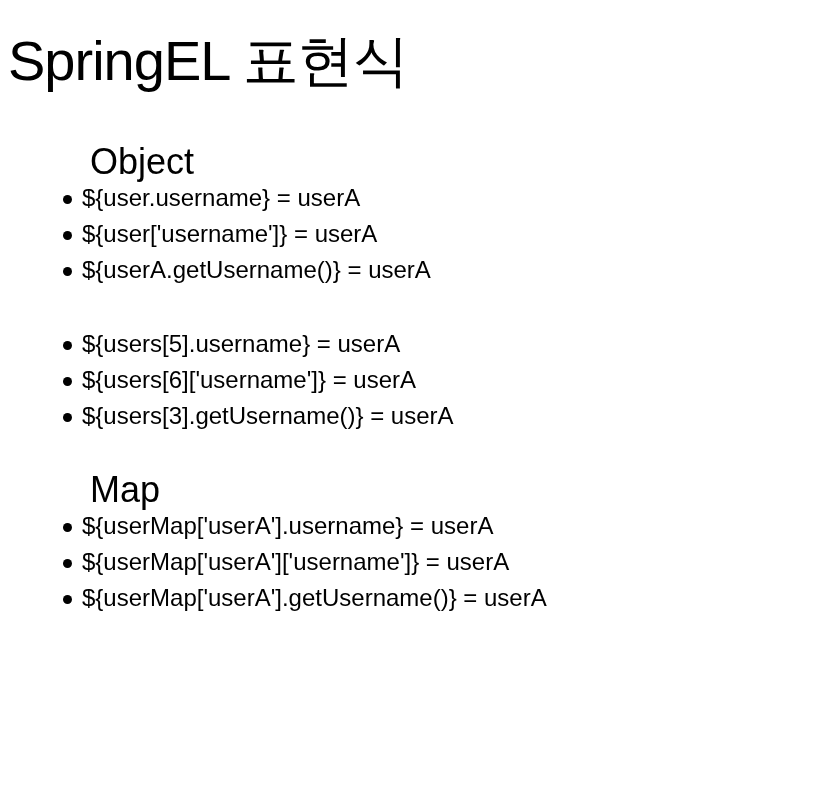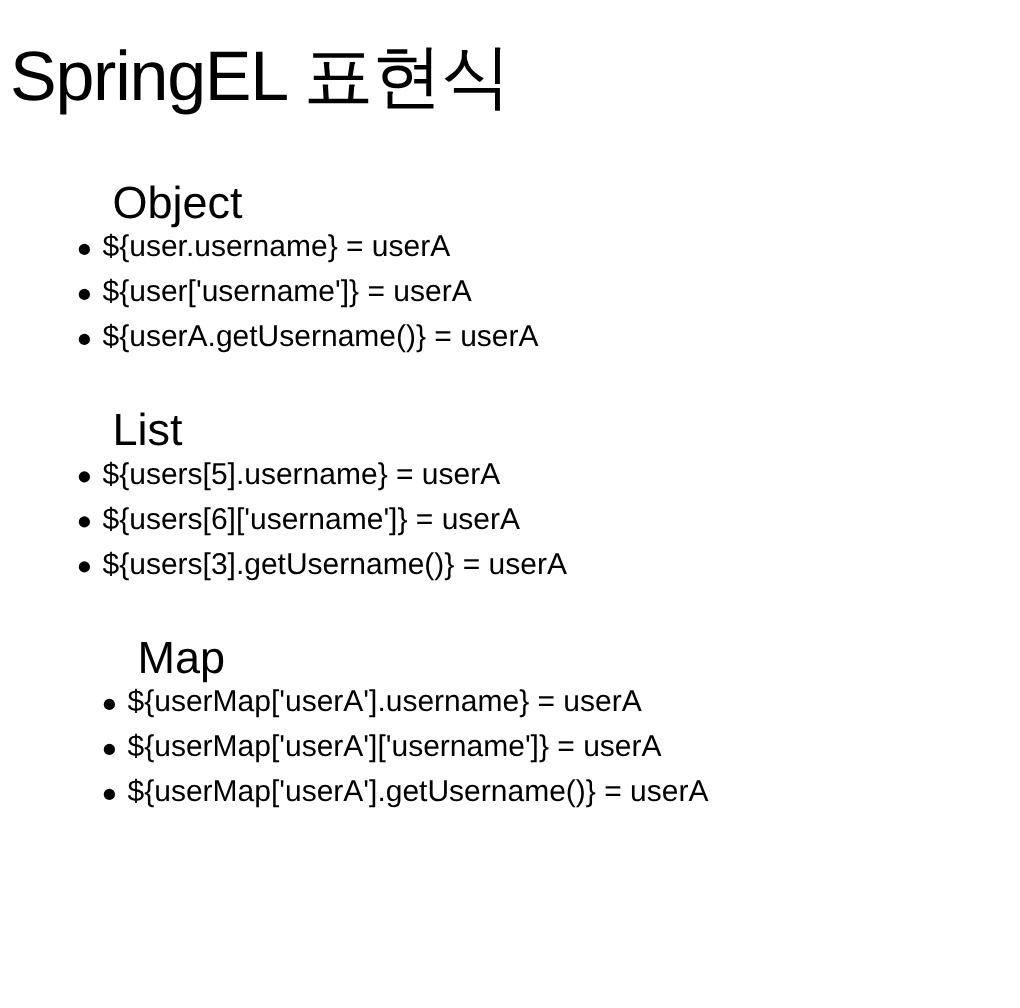--- a/index.html
+++ b/index.html
@@ -28,21 +28,21 @@
     letter-spacing: -1px;
     white-space: nowrap;
   }
   .content {
     position: absolute;
     left: 0;
     top: 144px;
     right: 0;
   }
   .section { margin: 0 0 38px 0; }
-  .section:last-child { margin-bottom: 12px; padding-left: 20px; }
+  .section:last-child { margin-bottom: 12px; }
   .section-label {
     margin: 0 0 0 90px;
     font-size: 36px;
     line-height: 36px;
     white-space: nowrap;
   }
   ul.bullet-list {
     margin: 0;
     padding: 0;
     list-style: none;
@@ -76,21 +76,20 @@
     <div class="section">
       <p class="section-label">Object</p>
       <ul class="bullet-list">
         <li><span class="bullet-dot"></span><span>${user.username} = userA</span></li>
         <li><span class="bullet-dot"></span><span>${user['username']} = userA</span></li>
         <li><span class="bullet-dot"></span><span>${userA.getUsername()} = userA</span></li>
       </ul>
     </div>
 
     <div class="section">
-      <p class="section-label">List</p>
       <ul class="bullet-list">
         <li><span class="bullet-dot"></span><span>${users[5].username} = userA</span></li>
         <li><span class="bullet-dot"></span><span>${users[6]['username']} = userA</span></li>
         <li><span class="bullet-dot"></span><span>${users[3].getUsername()} = userA</span></li>
       </ul>
     </div>
 
     <div class="section">
       <p class="section-label">Map</p>
       <ul class="bullet-list">

